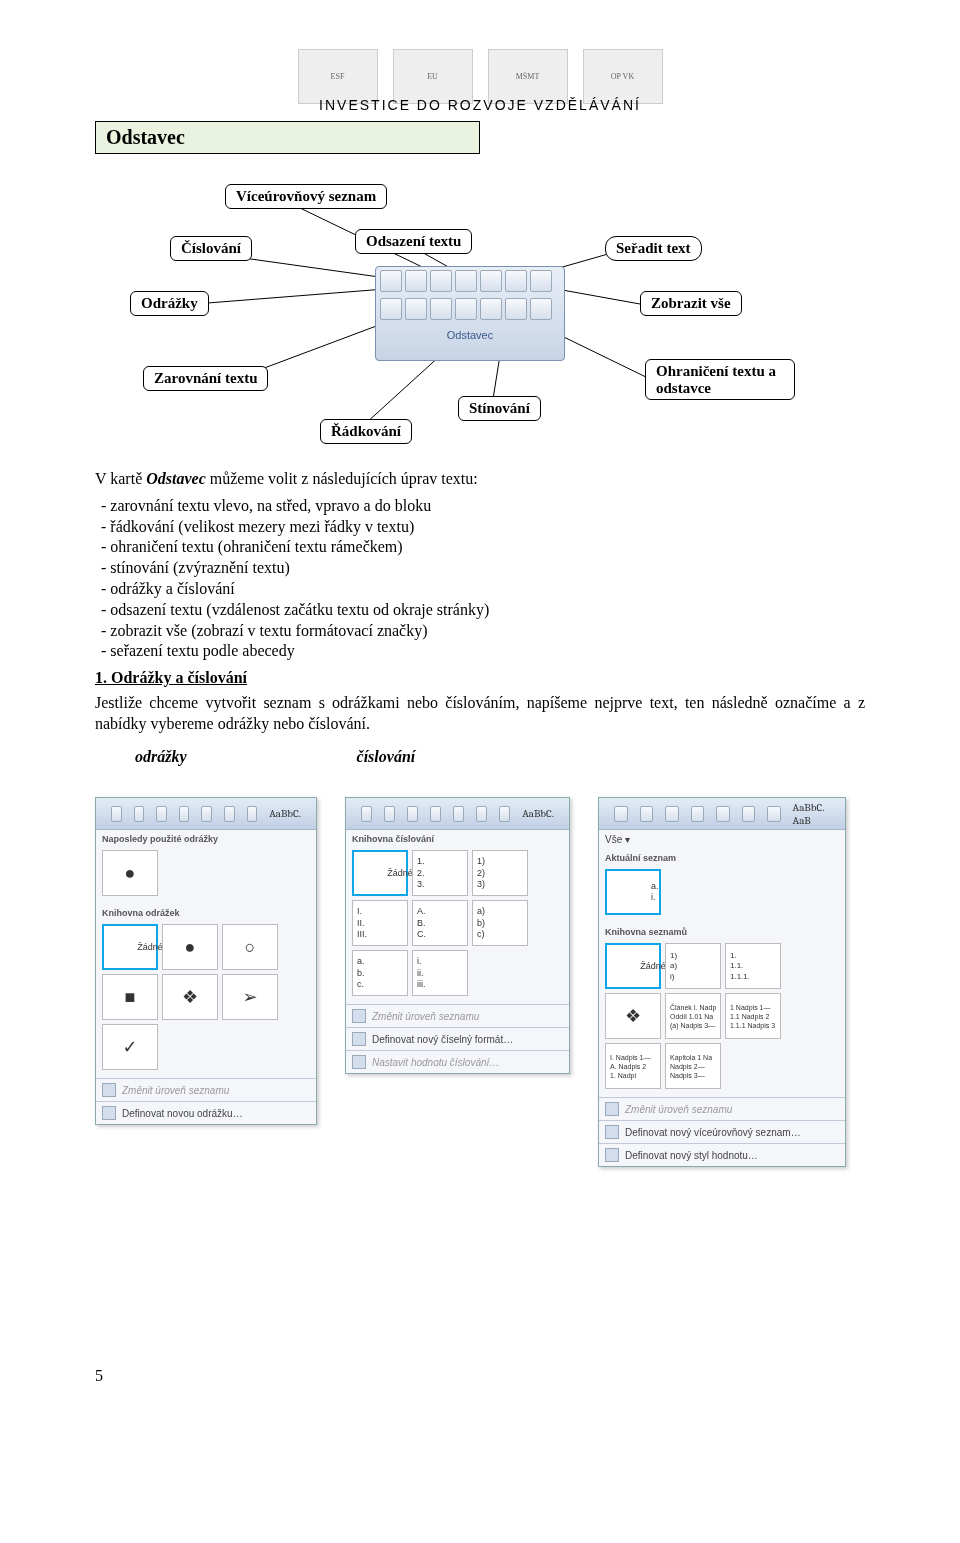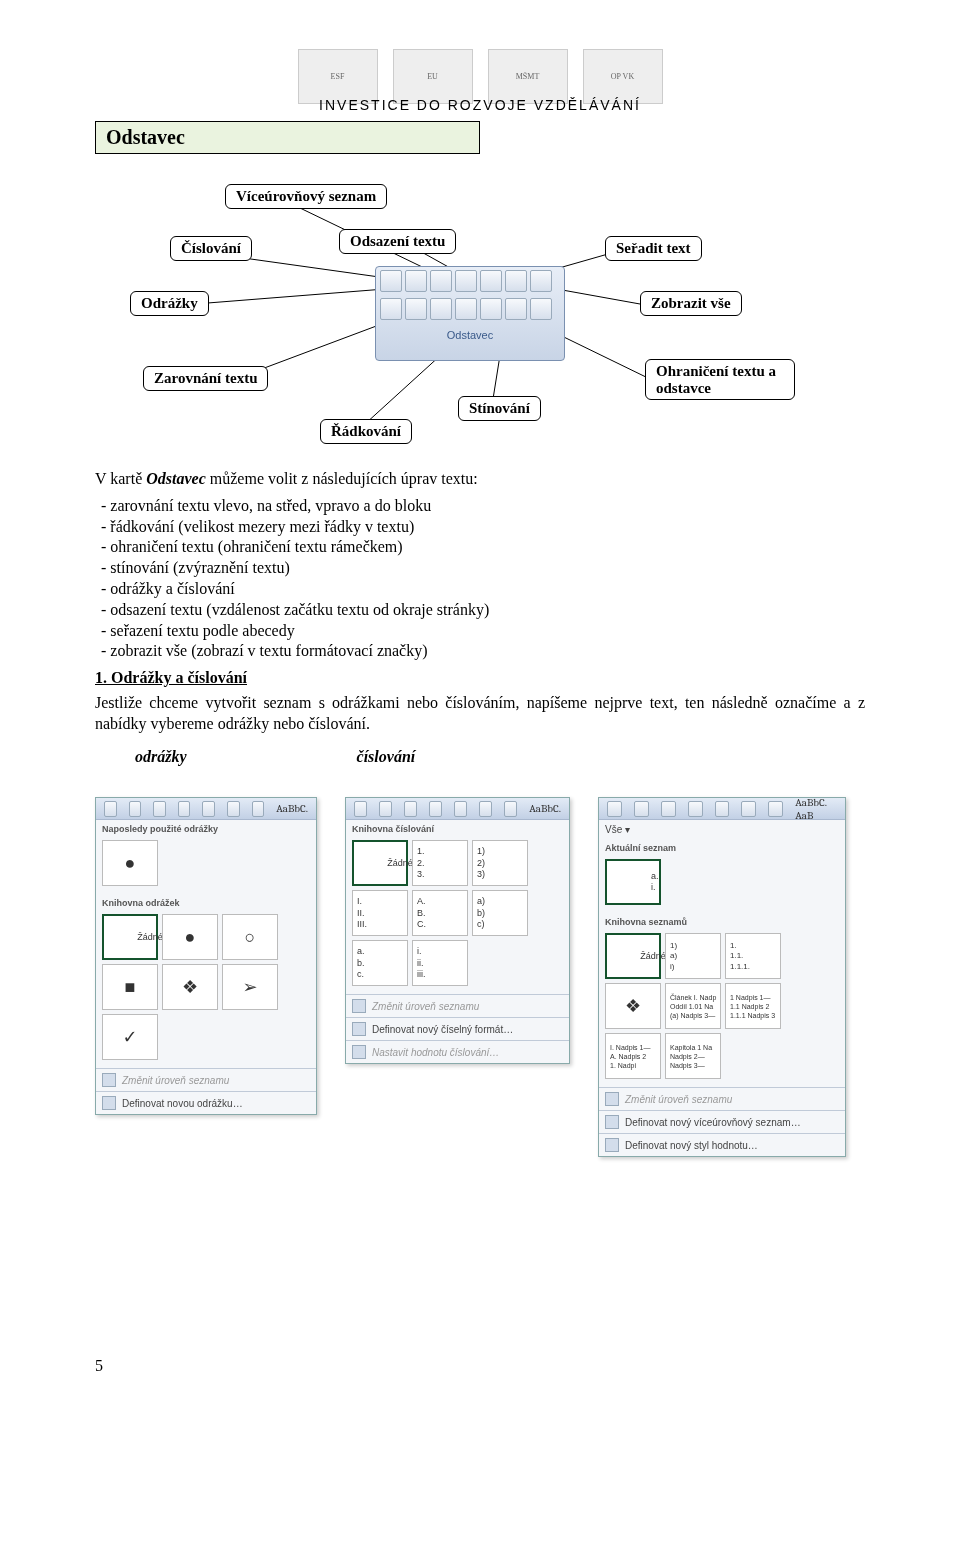--- a/index.html
+++ b/index.html
@@ -118,37 +118,37 @@
   }
   .dropdown {
     border: 1px solid #8aa;
     background: #f4f6f9;
     font-family: "Segoe UI", Arial, sans-serif;
     font-size: 10px;
     color: #333;
     box-shadow: 2px 2px 4px rgba(0,0,0,0.2);
   }
   .dd-ribbon {
-    height: 22px;
+    height: 32px;
     background: linear-gradient(#e3ebf6,#c2d0e5);
-    display:flex; align-items:center; gap:12px; padding:0 8px;
+    display:flex; align-items:center; gap:12px; padding:0 15px;
     border-bottom:1px solid #a9b8cf;
   }
   .dd-ribbon .rbtn { width:18px;height:16px;background:linear-gradient(#f7f9fc,#d6dfec);border:1px solid #9ab;border-radius:2px; }
   .dd-ribbon .aa { margin-left:auto; font-family:"Cambria",serif; font-size:11px; color:#333; }
   .dd-section-label { padding: 4px 6px 2px; color:#555; font-weight:bold; font-size:9px; }
   .dd-grid { display:flex; flex-wrap:wrap; gap:4px; padding:4px 6px 8px; }
   .cell {
     width: 56px; height:46px;
     background:#fff; border:1px solid #bbb;
     display:flex; flex-direction:column; justify-content:center; align-items:flex-start;
     font-size:9px; padding:3px 4px; line-height:1.3;
     color:#333;
   }
-  .cell.sel { border:2px solid #14532d;padding-left:44px; }
+  .cell.sel { border:2px solid #0ea5e9;padding-left:44px; }
   .cell.center { align-items:center; justify-content:center; font-size:18px; }
   .cell.sm { font-size:8px; }
   .dd-footer { border-top:1px solid #c0cad8; padding:4px 6px; display:flex; align-items:center; gap:6px; color:#444; }
   .dd-footer .ic { width:14px;height:14px;background:#d3ddeb;border:1px solid #9ab; }
   .dd-footer.dis { color:#999;font-style:italic; }
 
   .pagenum { margin-top: 200px; font-size: 16px; }
 
   
   #dd-bullets { width: 222px; }
@@ -181,22 +181,22 @@
         <line x1="545" y1="130" x2="445" y2="112"></line>
         <line x1="140" y1="205" x2="300" y2="145"></line>
         <line x1="270" y1="250" x2="380" y2="150"></line>
         <line x1="398" y1="225" x2="410" y2="150"></line>
         <line x1="555" y1="205" x2="438" y2="148"></line>
       </g>
     </svg>
 
     <div class="callout" style="top:10px; left:130px;">Víceúrovňový seznam</div>
     <div class="callout" style="top:62px; left:75px;">Číslování</div>
-    <div class="callout" style="top:55px; left:244px;">Odsazení textu</div>
-    <div class="callout" style="top:62px; left:510px;">Seřadit text</div>
+    <div class="callout" style="top:55px; left:260px;">Odsazení textu</div>
+    <div class="callout" style="top:62px; left:510px;border-radius:11px;">Seřadit text</div>
     <div class="callout" style="top:117px; left:35px;">Odrážky</div>
     <div class="callout" style="top:117px; left:545px;">Zobrazit vše</div>
     <div class="callout" style="top:192px; left:48px;">Zarovnání textu</div>
     <div class="callout" style="top:245px; left:225px;">Řádkování</div>
     <div class="callout" style="top:222px; left:363px;">Stínování</div>
     <div class="callout multiline" style="top:185px; left:550px; width:150px;">Ohraničení textu a odstavce</div>
 
     <div class="panel" style="top:92px; left:280px;">
       <div class="row">
         <div class="btn"></div>
@@ -224,22 +224,22 @@
     <p>
       <span>V kartě </span><b><i><span>Odstavec</span></i></b><span> můžeme volit z následujících úprav textu:</span>
     </p>
     <ul>
       <li>zarovnání textu vlevo, na střed, vpravo a do bloku</li>
       <li>řádkování (velikost mezery mezi řádky v textu)</li>
       <li>ohraničení textu (ohraničení textu rámečkem)</li>
       <li>stínování (zvýraznění textu)</li>
       <li>odrážky a číslování</li>
       <li>odsazení textu (vzdálenost začátku textu od okraje stránky)</li>
+      <li>zobrazit vše (zobrazí v textu formátovací značky)</li>
       <li>seřazení textu podle abecedy</li>
-      <li>zobrazit vše (zobrazí v textu formátovací značky)</li>
     </ul>
 
     <p class="subhead">1. Odrážky a číslování</p>
     <p class="justified">Jestliže chceme vytvořit seznam s odrážkami nebo číslováním, napíšeme nejprve text, ten následně označíme a z nabídky vybereme odrážky nebo číslování.</p>
 
     <div class="labels-row">
       <span class="l1">odrážky</span>
       <span class="l2">číslování</span>
     </div>
   </div>

